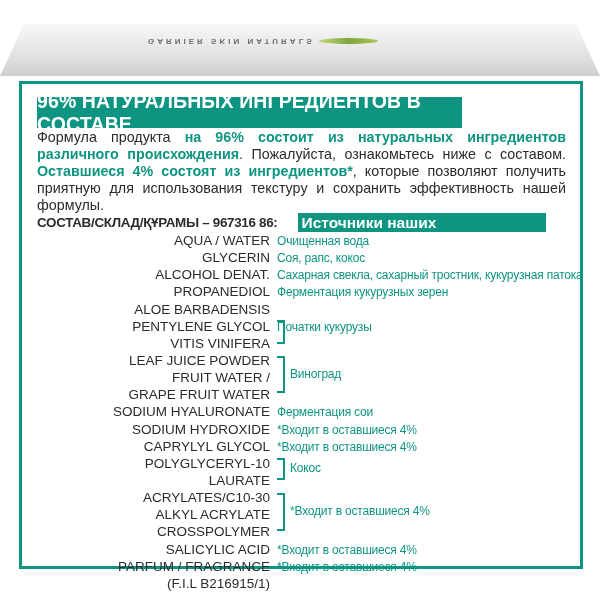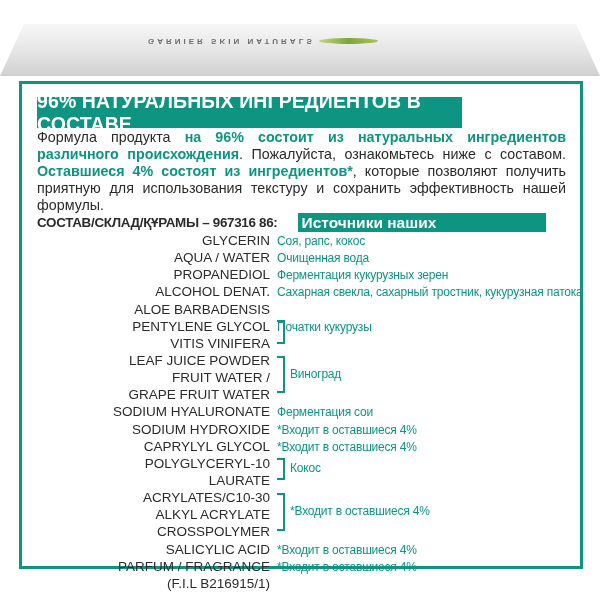--- a/index.html
+++ b/index.html
@@ -84,34 +84,34 @@
   <span>Формула продукта </span><span class="hl">на 96% состоит из натуральных ингредиентов различного происхождения</span><span>. Пожалуйста, ознакомьтесь ниже с составом. </span><span class="hl">Оставшиеся 4% состоят из ингредиентов*</span><span>, которые позволяют получить приятную для использования текстуру и сохранить эффективность нашей формулы.</span>
 </div>
 
 <div class="composition-line">
   <span class="comp-label">СОСТАВ/СКЛАД/ҚҰРАМЫ – 967316 86:</span>
   <span class="sources-header">Источники наших ингредиентов:</span>
 </div>
 
 <div class="rows">
   <div class="row">
+      <span class="name">AQUA / WATER</span>
+      <span class="src">Очищенная вода</span>
+    </div>
+  <div class="row">
       <span class="name">GLYCERIN</span>
       <span class="src">Соя, рапс, кокос</span>
     </div>
   <div class="row">
-      <span class="name">AQUA / WATER</span>
-      <span class="src">Очищенная вода</span>
+      <span class="name">ALCOHOL DENAT.</span>
+      <span class="src">Сахарная свекла, сахарный тростник, кукурузная патока</span>
     </div>
   <div class="row">
       <span class="name">PROPANEDIOL</span>
       <span class="src">Ферментация кукурузных зерен</span>
-    </div>
-  <div class="row">
-      <span class="name">ALCOHOL DENAT.</span>
-      <span class="src">Сахарная свекла, сахарный тростник, кукурузная патока</span>
     </div>
   <div class="row">
       <span class="name">ALOE BARBADENSIS</span>
     </div>
   <div class="row">
       <span class="name">PENTYLENE GLYCOL</span>
       <span class="src">Початки кукурузы</span>
     </div>
   <div class="row">
       <span class="name">VITIS VINIFERA</span>

